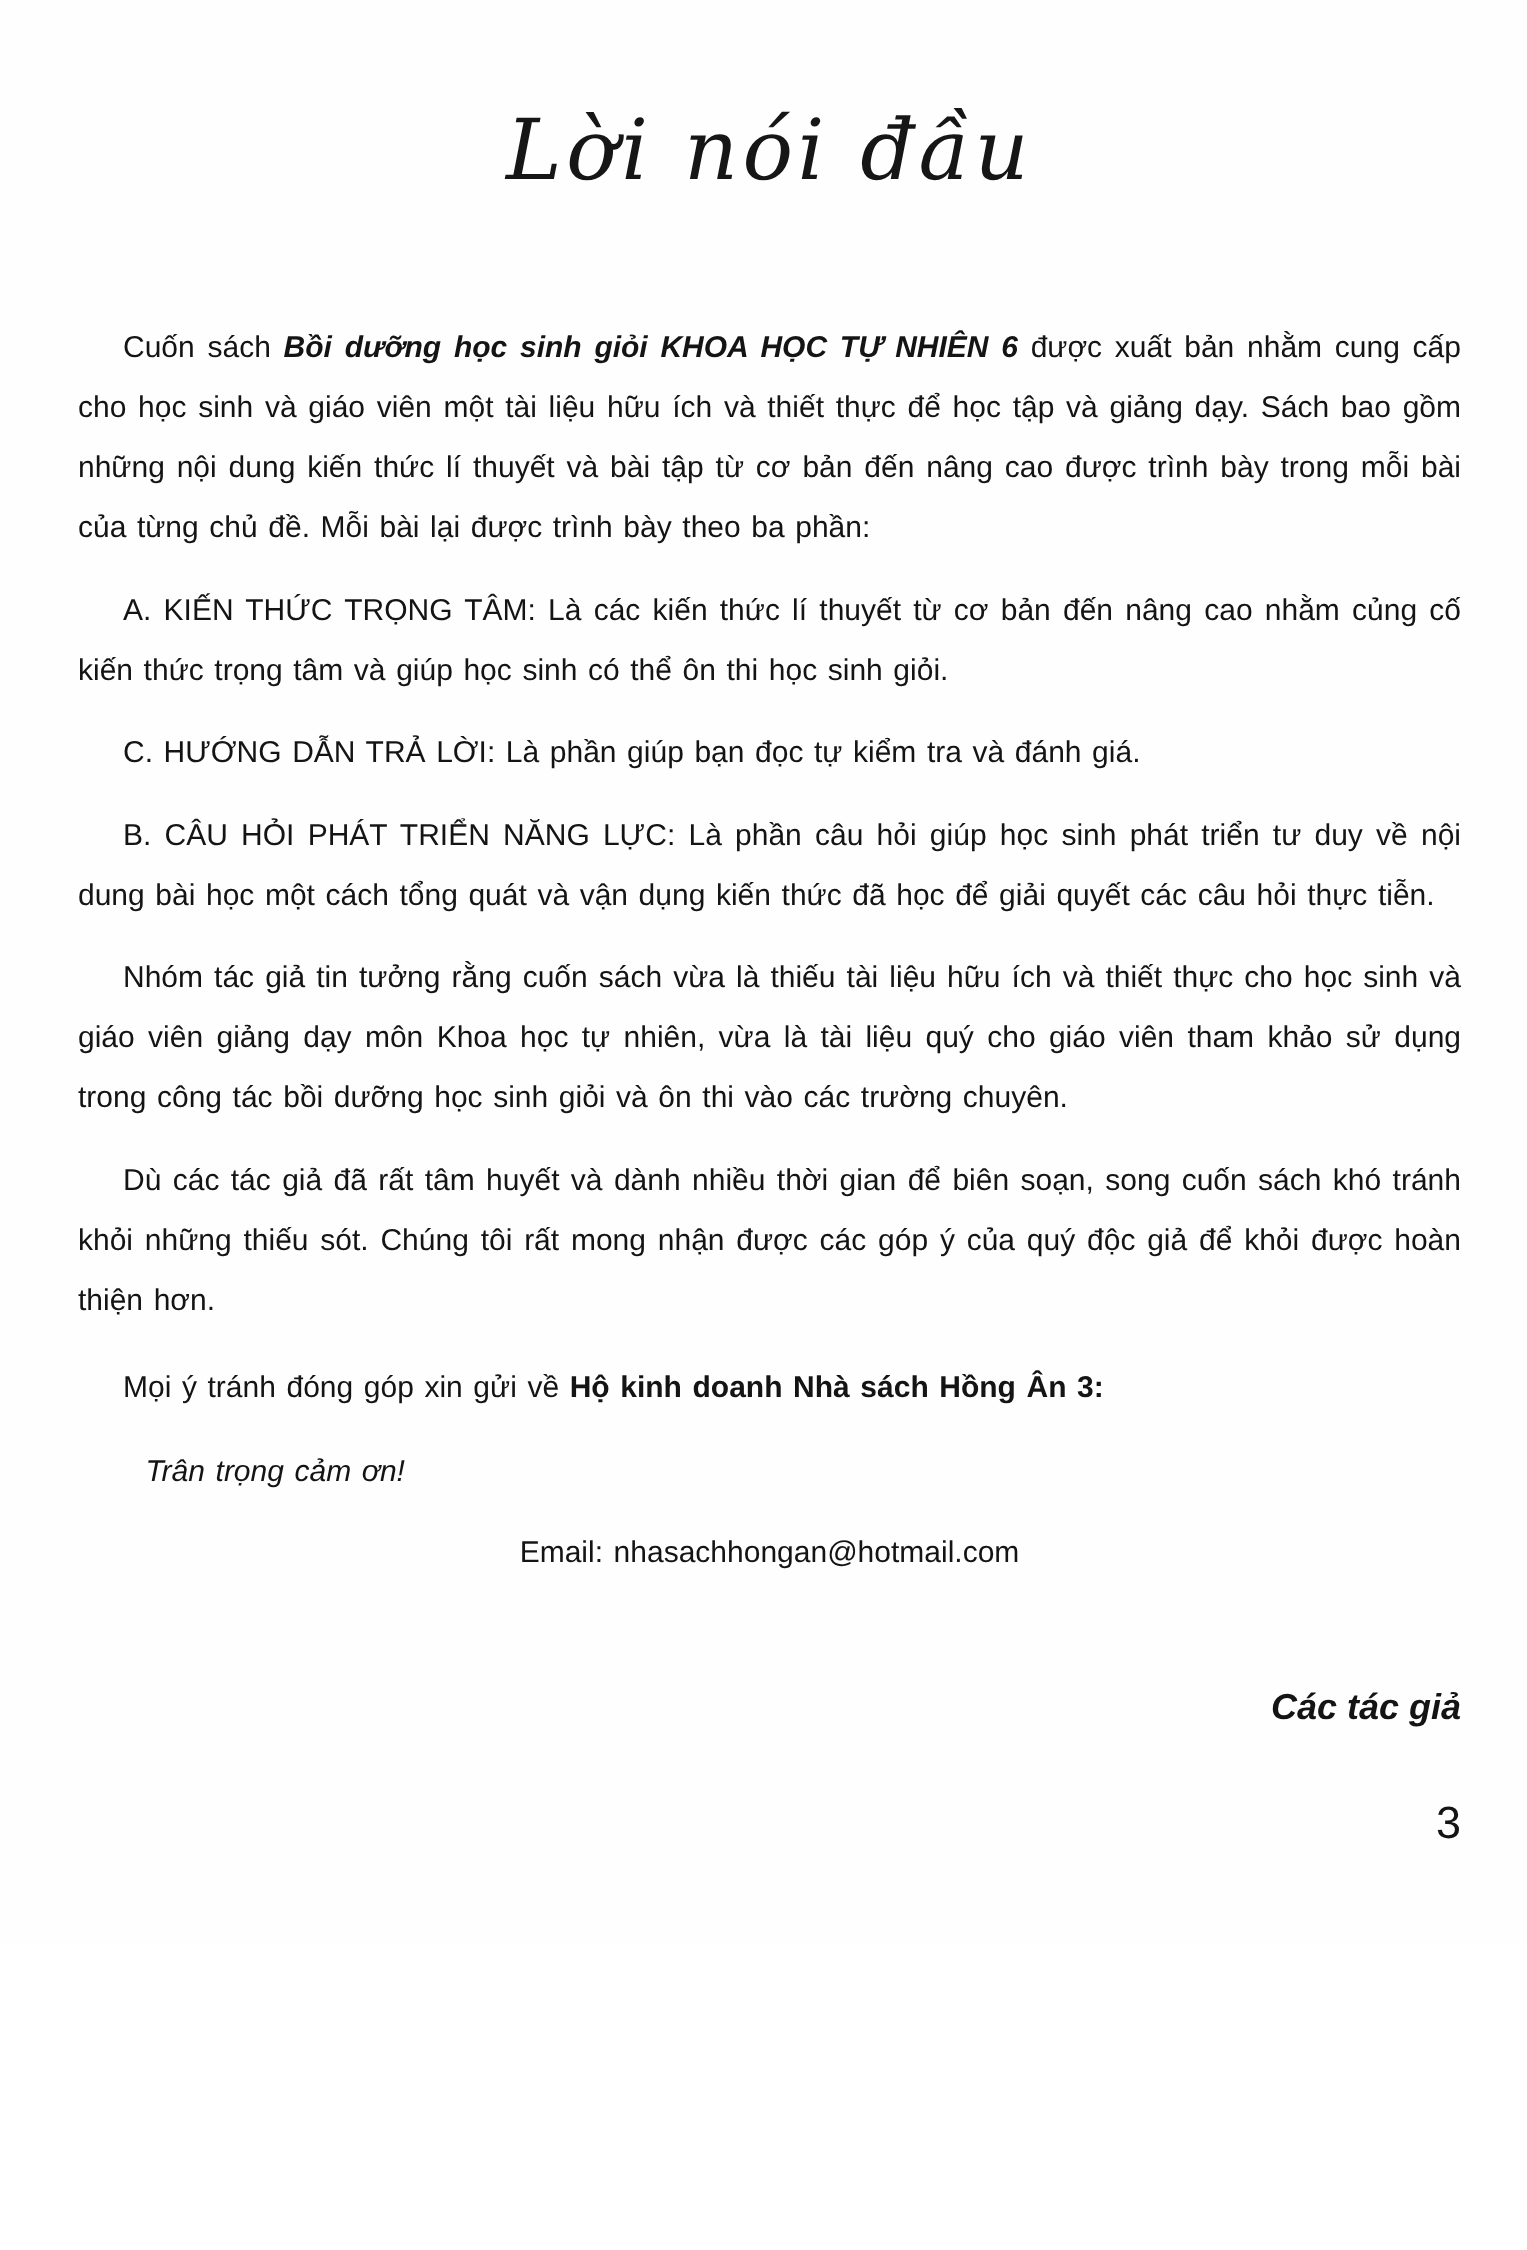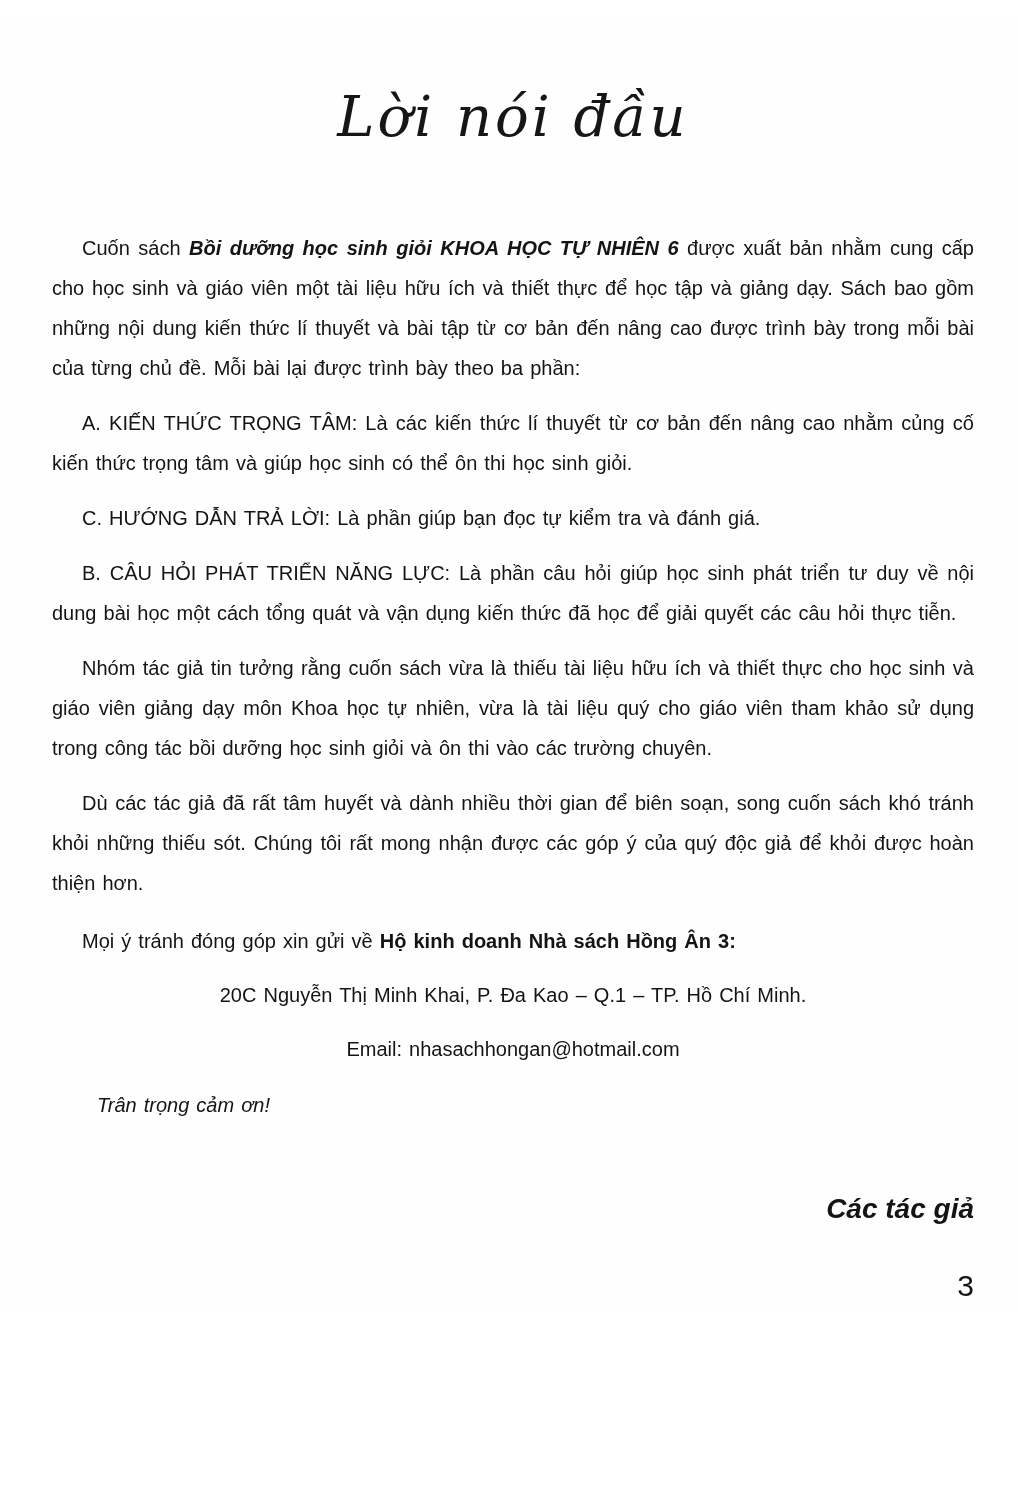--- a/index.html
+++ b/index.html
@@ -4,21 +4,21 @@
 <style>
   html, body {
     margin: 0;
     padding: 0;
     background: #ffffff;
   }
   .page {
     position: relative;
     width: 1018px;
     height: 1296px;
-    margin: 16px auto;
+    margin: 0 auto;
     background: #fefefe;
     box-sizing: border-box;
     padding: 52px 44px 0 52px;
     font-family: "Liberation Sans", sans-serif;
     color: #141414;
     overflow: hidden;
   }
   .title {
     font-family: "DejaVu Serif", serif;
     font-style: italic;
@@ -57,21 +57,21 @@
     text-indent: 0;
     margin-top: 14px;
   }
   .line-thanks {
     font-style: italic;
     text-align: left;
     text-indent: 45px;
     margin-top: 16px;
   }
   .signature {
-    font-size: 28px;
+    font-size: 24px;
     line-height: 40px;
     text-align: right;
     font-weight: bold;
     font-style: italic;
     margin: 64px 0 0 0;
   }
   .page-number {
     font-size: 30px;
     line-height: 30px;
     text-align: right;
@@ -92,23 +92,22 @@
   <p class="para"><span class="section-head">C. HƯỚNG DẪN TRẢ LỜI:</span><span> Là phần giúp bạn đọc tự kiểm tra và đánh giá.</span></p>
 
   <p class="para"><span class="section-head">B. CÂU HỎI PHÁT TRIỂN NĂNG LỰC:</span><span> Là phần câu hỏi giúp học sinh phát triển tư duy về nội dung bài học một cách tổng quát và vận dụng kiến thức đã học để giải quyết các câu hỏi thực tiễn.</span></p>
 
   <p class="para">Nhóm tác giả tin tưởng rằng cuốn sách vừa là thiếu tài liệu hữu ích và thiết thực cho học sinh và giáo viên giảng dạy môn Khoa học tự nhiên, vừa là tài liệu quý cho giáo viên tham khảo sử dụng trong công tác bồi dưỡng học sinh giỏi và ôn thi vào các trường chuyên.</p>
 
   <p class="para">Dù các tác giả đã rất tâm huyết và dành nhiều thời gian để biên soạn, song cuốn sách khó tránh khỏi những thiếu sót. Chúng tôi rất mong nhận được các góp ý của quý độc giả để khỏi được hoàn thiện hơn.</p>
 
   <p class="para line-feedback"><span>Mọi ý tránh đóng góp xin gửi về </span><span class="bold">Hộ kinh doanh Nhà sách Hồng Ân 3:</span></p>
 
-  <p class="para line-center">20C Nguyễn Thị Minh Khai, P. Đa Kao – Q.1 – TP. Hồ Chí Minh.</p>
+
+  <p class="para line-thanks">Trân trọng cảm ơn!</p>
 
   <p class="para line-center">Email: nhasachhongan@hotmail.com</p>
-
-  <p class="para line-thanks">Trân trọng cảm ơn!</p>
 
   <p class="signature">Các tác giả</p>
 
   <p class="page-number">3</p>
 
 </div>
 
 </body></html>

